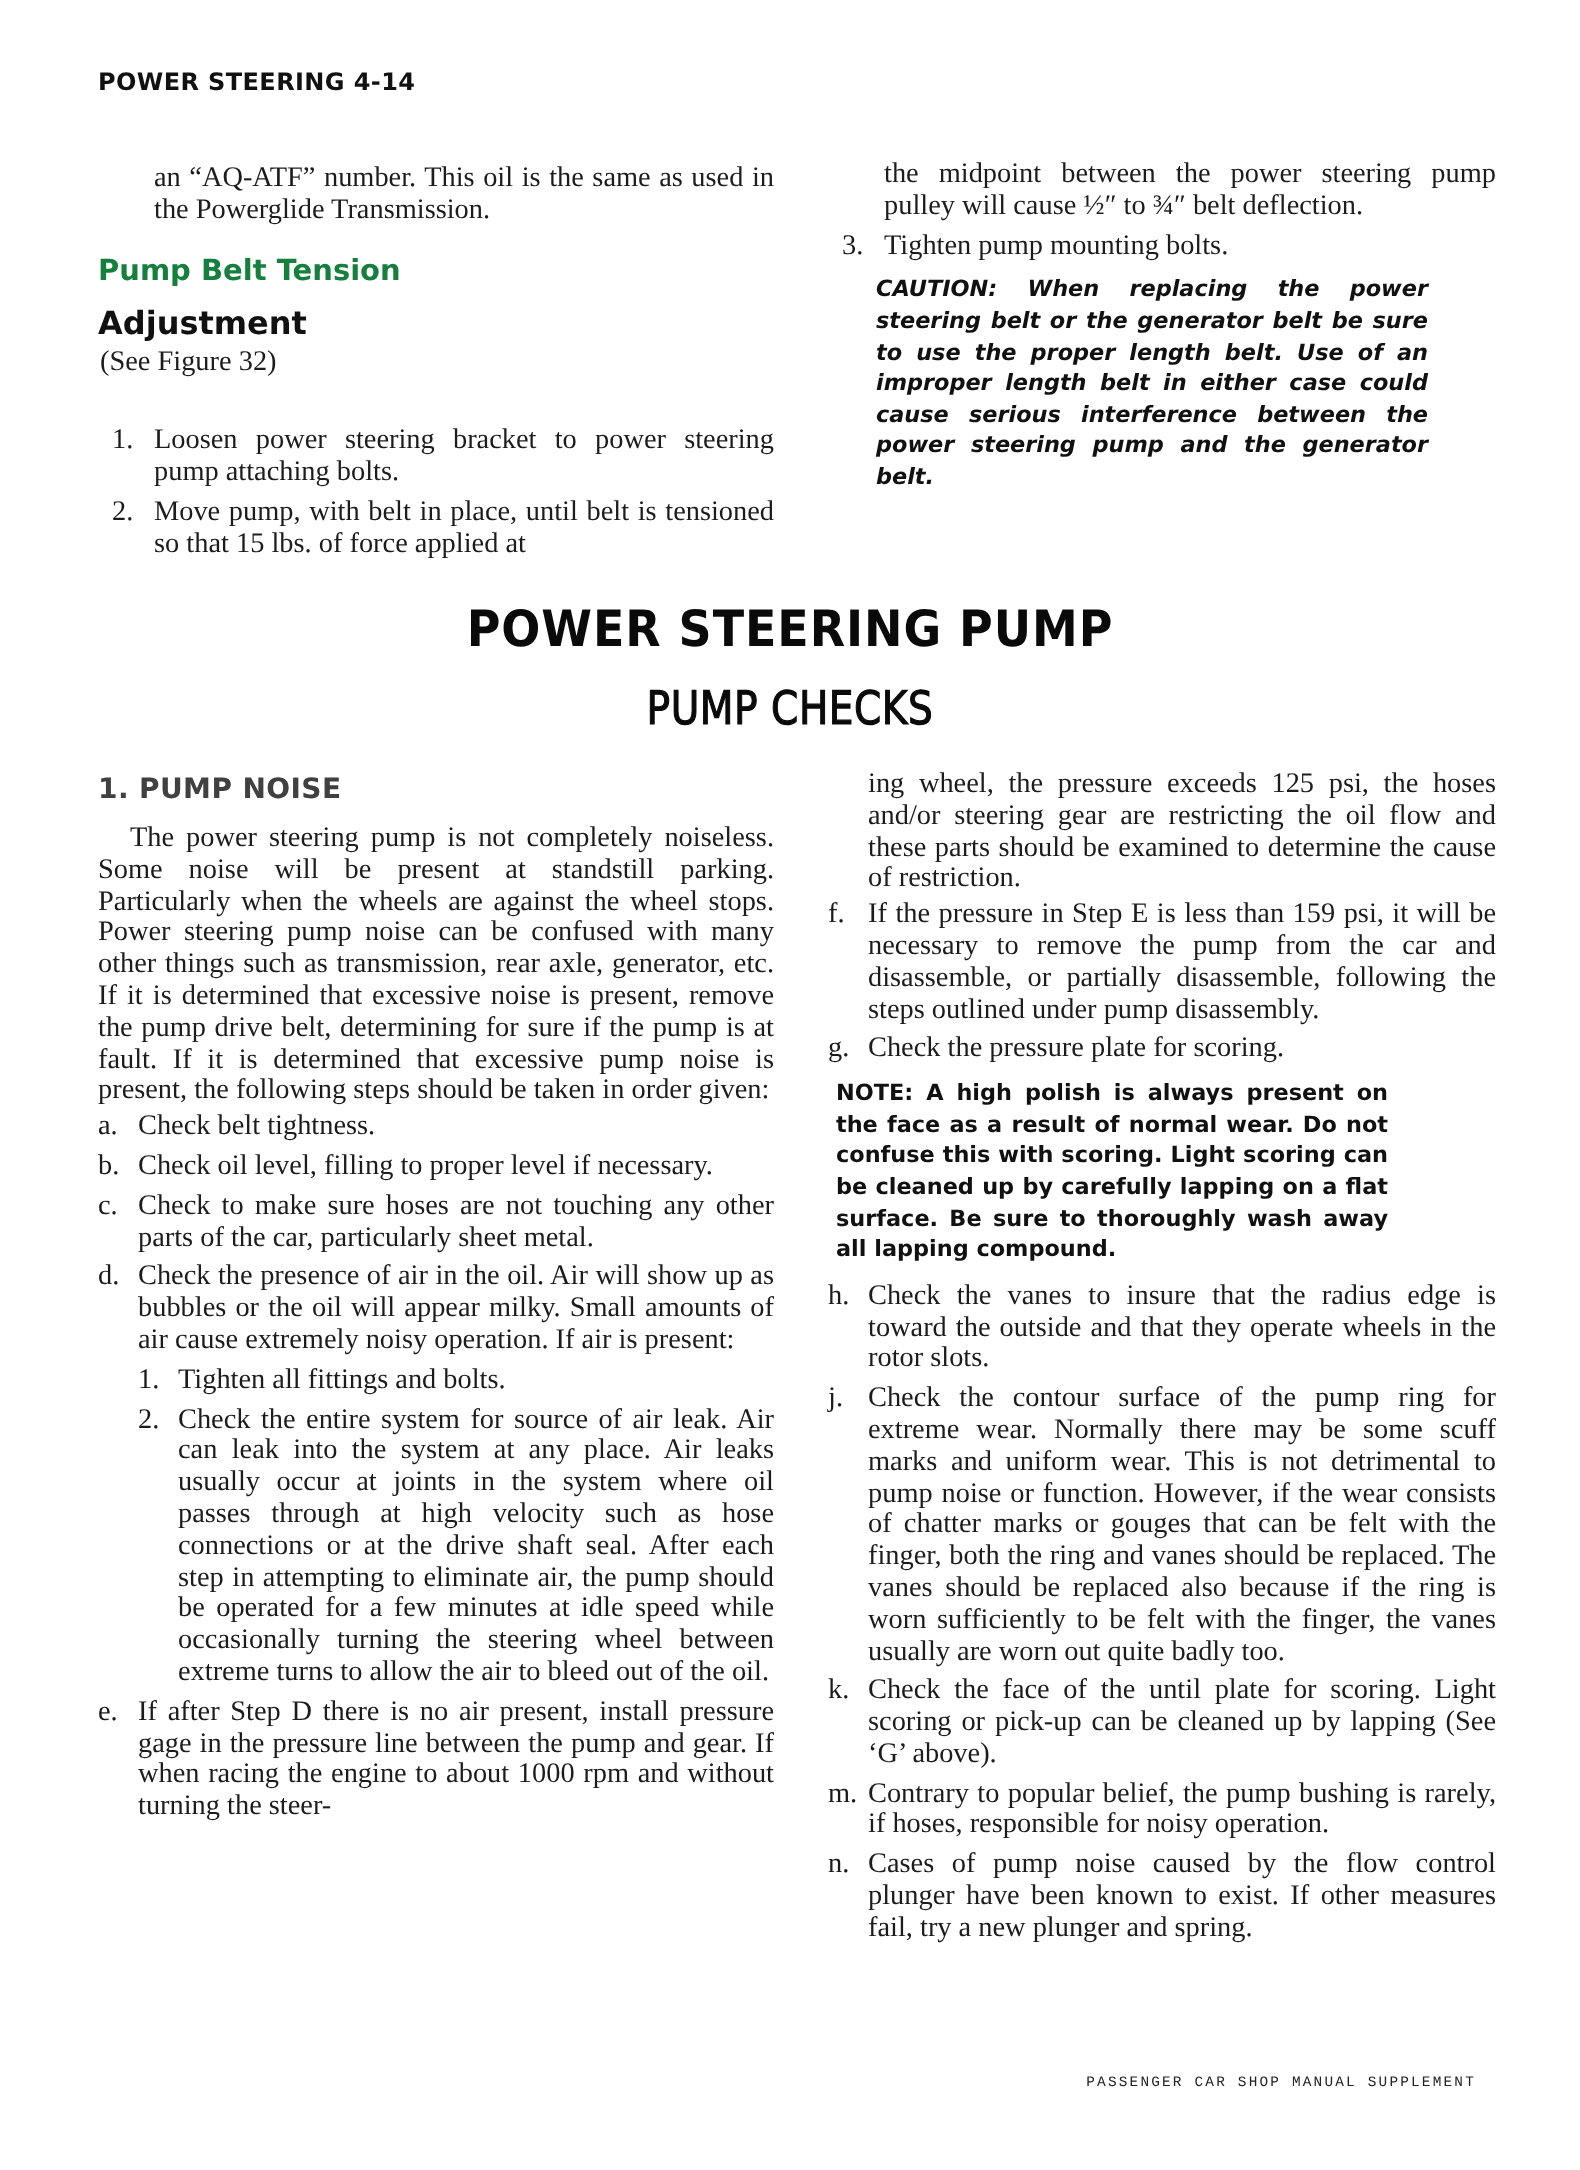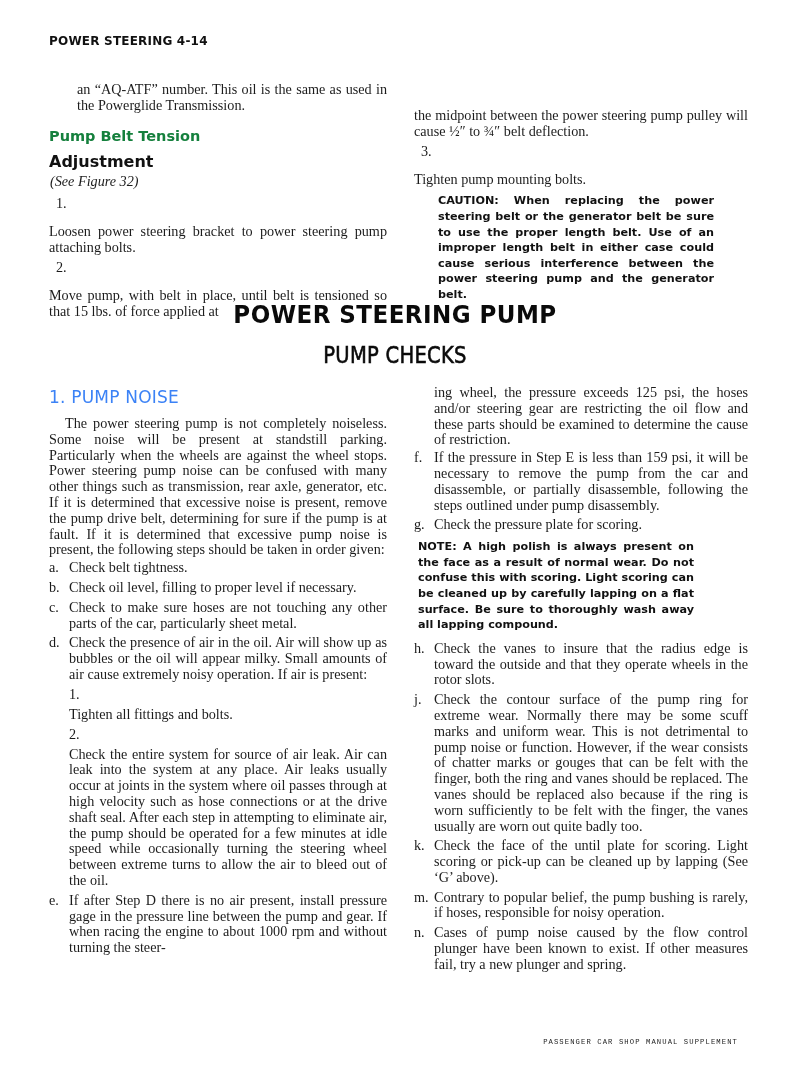--- a/index.html
+++ b/index.html
@@ -27,23 +27,23 @@
     .body-para { text-indent: 16px; }
 
     h3.section-head {
       font-family: "DejaVu Sans", "Liberation Sans", sans-serif;
       font-weight: bold; font-size: 14.5px; color: #15803d; margin-top: 14px; margin-bottom: 8px;
     }
     h4.sub-head {
       font-family: "DejaVu Sans", "Liberation Sans", sans-serif;
       font-weight: bold; font-size: 16px; color: #111; margin-bottom: 3px;
     }
-    .fig-ref { margin-bottom: 7px; padding-left: 1px; font-style: italic; }
+    .fig-ref { margin-bottom: 24px; padding-left: 1px; }
 
-    .num-item { display: flex; margin-bottom: 4px; flex-direction: column; }
+    .num-item { display: flex; margin-bottom: 4px; }
     .num-item .mark {
       width: 28px; flex: 0 0 28px; text-align: left; padding-left: 7px;
       font-family: "Liberation Serif", "DejaVu Serif", serif; font-size: 14.2px; line-height: 15.8px;
     }
     .num-item .item-text { flex: 1; }
 
     .letter-item { display: flex; margin-bottom: 4px; }
     .letter-item .mark {
       width: 20px; flex: 0 0 20px;
       font-family: "Liberation Serif", "DejaVu Serif", serif; font-size: 14.2px; line-height: 15.8px;
@@ -51,32 +51,32 @@
     .letter-item .item-text { flex: 1; }
 
     .sub-list { padding-left: 20px; margin-bottom: 4px; }
     .sub-list .num-item .mark { width: 20px; flex: 0 0 20px; padding-left: 0; }
 
     .notice {
       font-family: "DejaVu Sans", "Liberation Sans", sans-serif;
       font-weight: bold; font-size: 11.2px; line-height: 15.6px; text-align: justify;
       color: #111; margin: 6px 0 8px 24px; width: 276px;
     }
-    .notice.italic { }
+    .notice.italic { font-style: italic; }
 
     .big-title {
       position: absolute; left: 0; width: 790px; text-align: center;
       font-family: "DejaVu Sans", "Liberation Sans", sans-serif; font-weight: bold; color: #0a0a0a;
     }
     .title-main { top: 300px; font-size: 25px; letter-spacing: 0.5px; transform: scaleX(0.92); }
     .title-sub  { top: 342px; font-size: 23px; font-weight: normal; letter-spacing: 0.3px; transform: scaleX(0.85); -webkit-text-stroke: 0.6px #0a0a0a; }
 
     .section-title {
       font-family: "DejaVu Sans", "Liberation Sans", sans-serif;
-      font-weight: normal; font-size: 17px; color: #3b82f6; margin-bottom: 9px; letter-spacing: 0.2px;
+      font-weight: bold; font-size: 14px; color: #404040; margin-bottom: 9px; letter-spacing: 0.2px;
     }
 
     .footer {
       position: absolute; right: 52px; top: 1038px;
       font-family: Liberation Mono, monospace;
       font-size: 7.2px; letter-spacing: 1.1px; color: #222;
     }
   </style>
 </head>
 <body>

